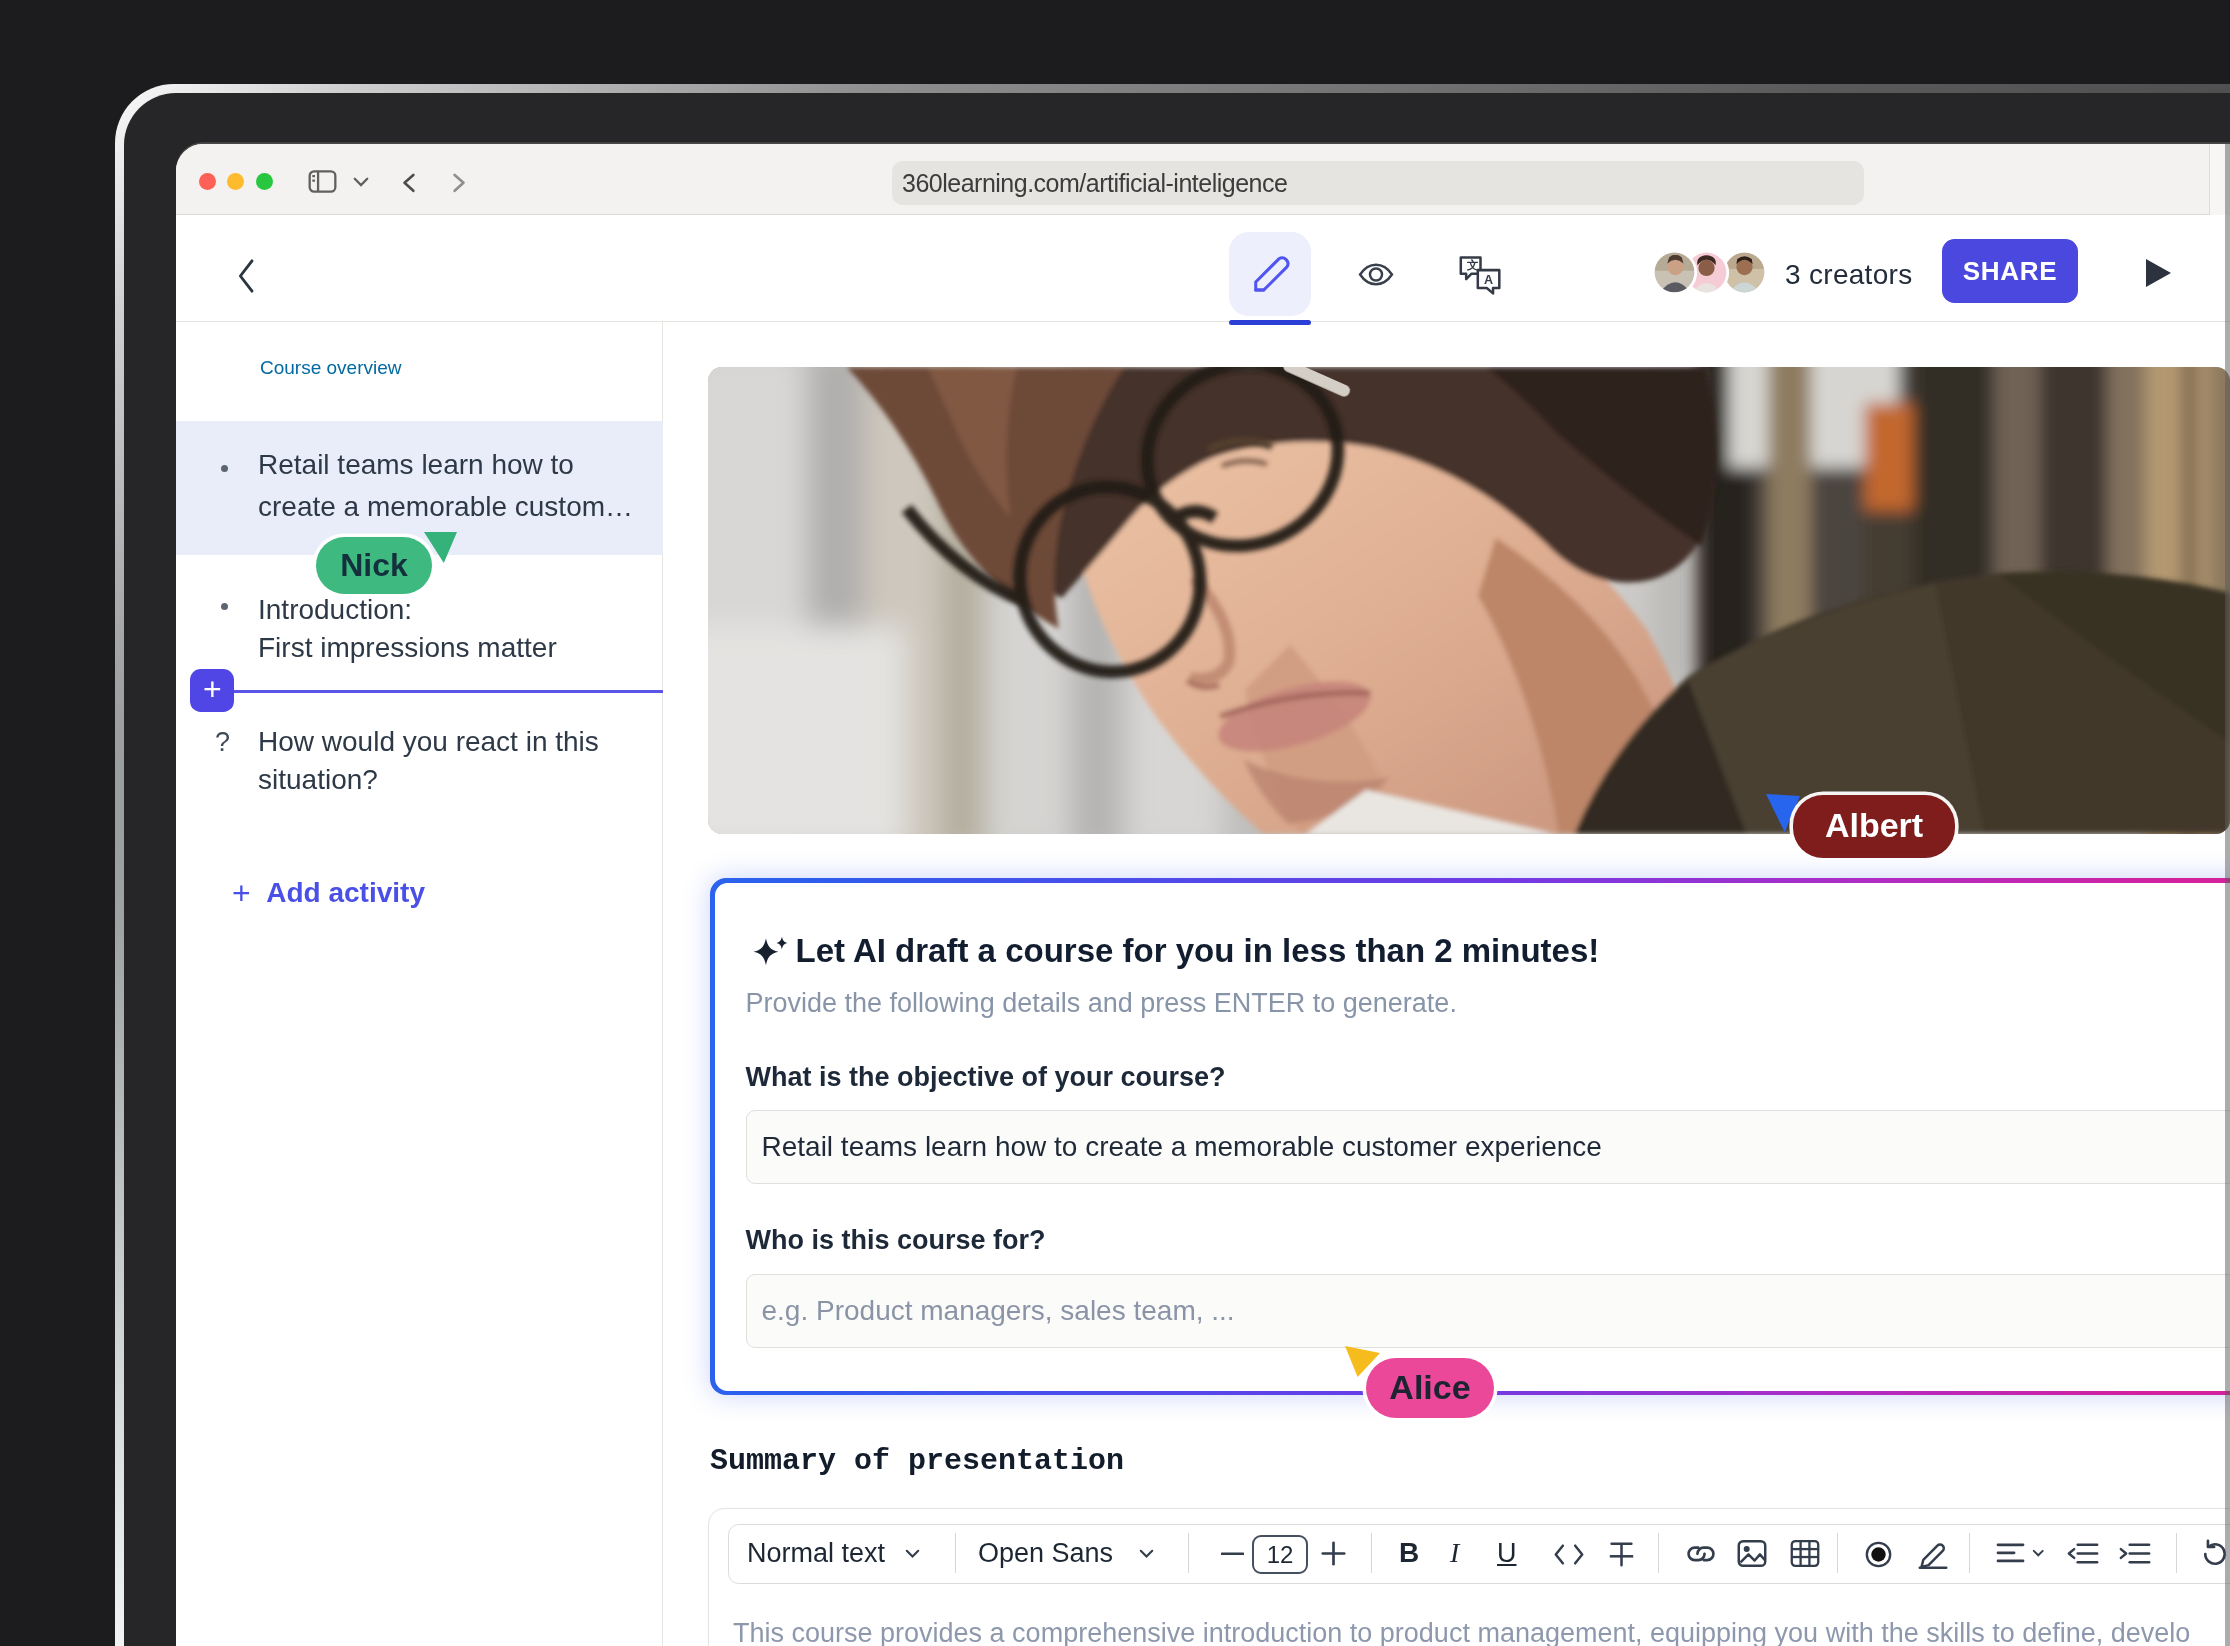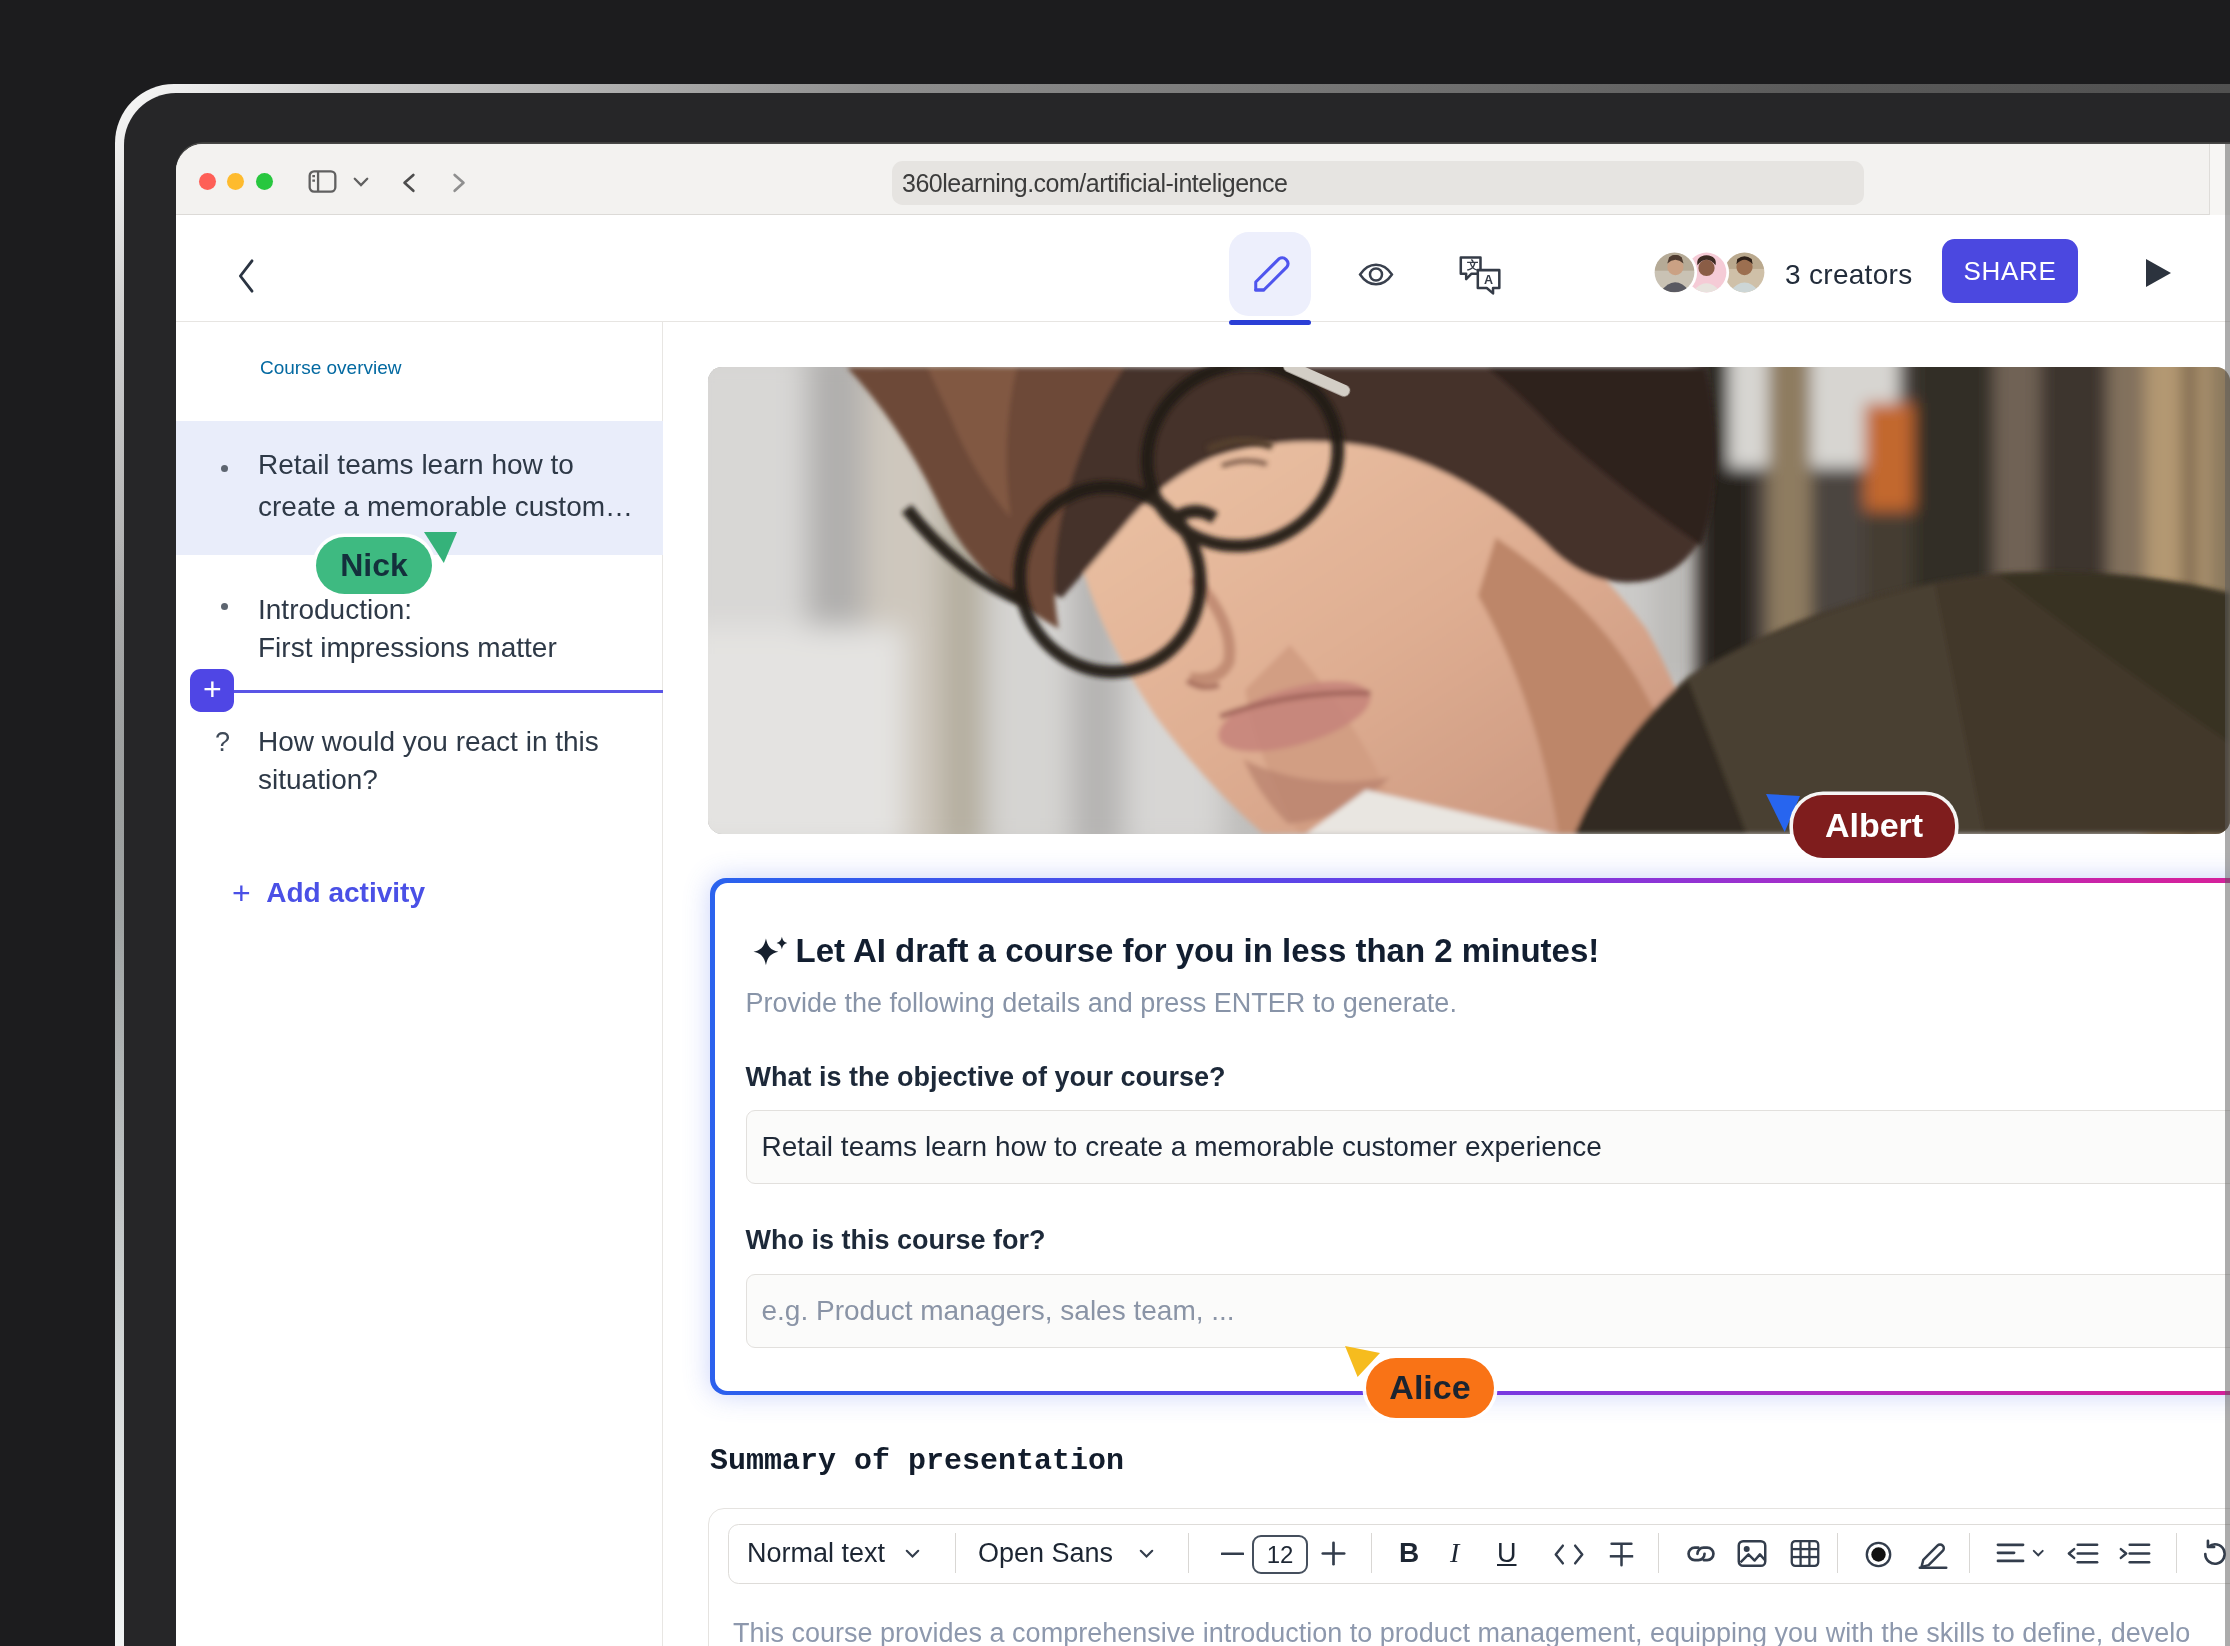--- a/index.html
+++ b/index.html
@@ -15,42 +15,42 @@
   .dot { width:17px; height:17px; border-radius:50%; top:29px; }
   #urlbar { left:716px; top:17px; width:972px; height:44px; border-radius:10.7px; background:#e6e4e1;
     font-size:25px; color:#3c3c3c; line-height:44px; padding-left:10px; letter-spacing:-0.5px; white-space:nowrap; }
   .cicon { stroke:#606060; fill:none; stroke-width:2.6; }
   
   #apphead { left:0; top:72px; width:100%; height:106px; background:#fff; border-bottom:0.9px solid #e7e5e2; }
   #title { left:135px; top:42px; font-size:29.6px; font-weight:700; color:#1d2736; letter-spacing:0.2px; }
   #pencilbtn { left:1053px; top:16px; width:82px; height:84px; border-radius:19.7px; background:#edeffc; }
   #pencilline { left:1053px; top:104px; width:82px; height:4.5px; background:#2b3fd6; border-radius:2.7px; }
   #sharebtn { left:1766px; top:23px; width:136px; height:64px; border-radius:12.5px; background:#4b48e0;
-     color:#fff; font-size:26px; font-weight:400; letter-spacing:0.7px; text-align:center; line-height:64px; }
+     color:#fff; font-size:26px; font-weight:700; letter-spacing:0.7px; text-align:center; line-height:64px; }
   #creators { left:1609px; top:43px; font-size:28px; font-weight:400; letter-spacing:0.3px; color:#222c3a; }
   #play { left:1970px; top:43px; width:0; height:0; border-left:25px solid #2c333e; border-top:14.3px solid transparent; border-bottom:14.3px solid transparent; }
   
   #sidebar { left:0; top:178px; width:487px; height:1361px; background:#fff; border-right:0.9px solid #e8e6e3; }
   #courseov { left:84px; top:35px; font-size:19px; font-weight:400; color:#0369a1; }
   #hl { left:0; top:99px; width:487px; height:134px; background:#e9edfa; }
   .bullet { width:7.2px; height:7.2px; border-radius:50%; background:#5d6570; }
   .sitem { font-size:28px; color:#2e3947; line-height:42px; }
   #nick { left:140px; top:215px; width:116px; height:57px; border-radius:29px; background:#3eba81;
     color:#14303c; font-size:32px; font-weight:700; text-align:center; line-height:56px; box-shadow:0 0 0 3.6px rgba(255,255,255,.95); }
   #nickcur { left:248px; top:210px; width:33px; height:31px; background:#35b27a; clip-path:polygon(0 0,100% 0,60% 100%); }
   #divline { left:38px; top:368px; width:449px; height:2.7px; background:#5a55e6; }
   #plusbox { left:14.3px; top:347px; width:44px; height:43px; border-radius:10.7px; background:#4f46e5;
     color:#fff; font-size:32px; font-weight:400; text-align:center; line-height:41px; }
   #addact { left:56px; top:553px; color:#4a50e6; font-size:28px; font-weight:600; }
   
   #hero { left:532px; top:223px; width:1522px; height:467px; border-radius:14.3px; overflow:hidden; background:#b9b8b6; }
   .pill { border-radius:30px; font-weight:700; text-align:center; }
   #albert { left:1617px; top:651px; width:162px; height:63px; background:#7f1d1d; color:#fff; font-size:34px; line-height:61px; box-shadow:0 0 0 3.6px rgba(255,255,255,.95); }
   #albertcur { left:1590px; top:650px; width:34px; height:38px; background:#2765ef; clip-path:polygon(0 0,100% 5%,55% 100%); }
-  #alice { left:1190px; top:1214px; width:128px; height:60px; background:#f97316; color:#1b2430; font-size:34px; line-height:58px; box-shadow:0 0 0 3.6px rgba(255,255,255,.95); }
+  #alice { left:1190px; top:1214px; width:128px; height:60px; background:#ec4899; color:#1b2430; font-size:34px; line-height:58px; box-shadow:0 0 0 3.6px rgba(255,255,255,.95); }
   #alicecur { left:1169px; top:1201px; width:35px; height:32px; background:#f6bc1e; clip-path:polygon(0 3%,100% 25%,36% 100%); }
   #aicard { left:534px; top:734px; width:1576px; height:517px; border-radius:16px; padding:4.5px;
     background:linear-gradient(94deg,#2b63ee 0%,#2e5ced 7%,#6f3be5 48%,#b02cc4 72%,#d4219c 92%);
     box-shadow:0 0 27px rgba(80,110,240,.30); }
   #aicardin { width:100%; height:100%; border-radius:12.5px; background:#fff; position:relative; }
   #aihead { left:81px; top:49px; font-size:33px; font-weight:700; color:#121e30; }
   #aisub { left:31px; top:105px; font-size:27px; color:#8894a8; }
   .ailabel { left:31px; font-size:27px; font-weight:700; color:#1d2939; }
   .aiinput { left:31px; width:1514px; height:74px; background:#fbfbfa; border:1.8px solid #e2e0dd; border-radius:9px;
     font-size:28px; line-height:72px; padding-left:15px; white-space:nowrap; }

